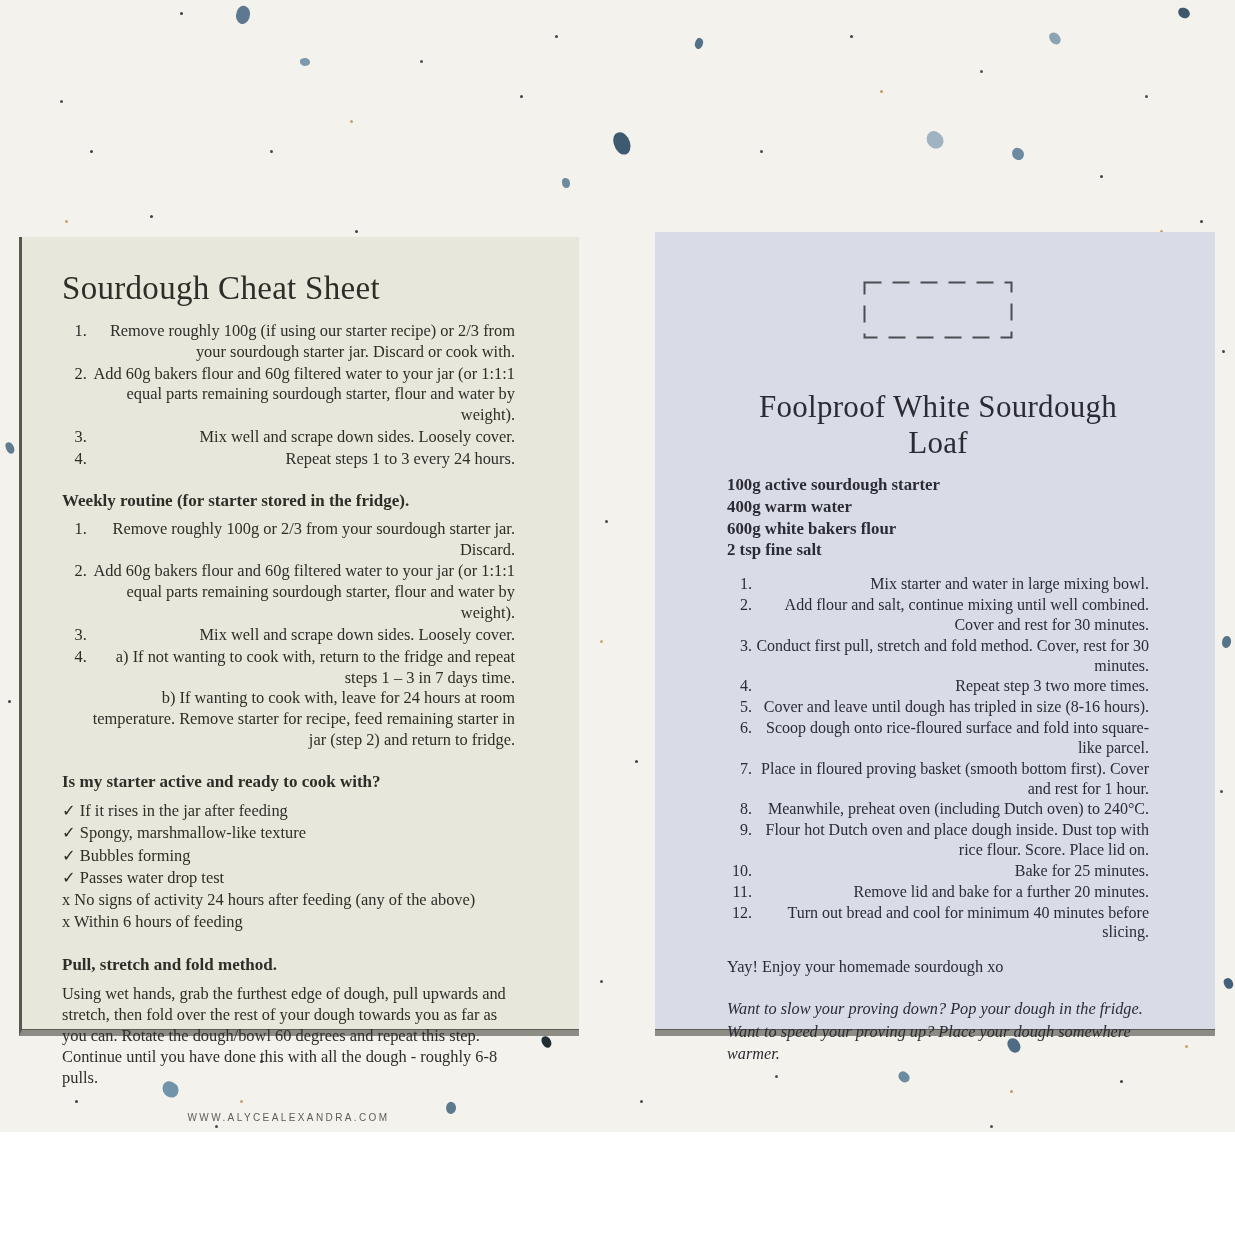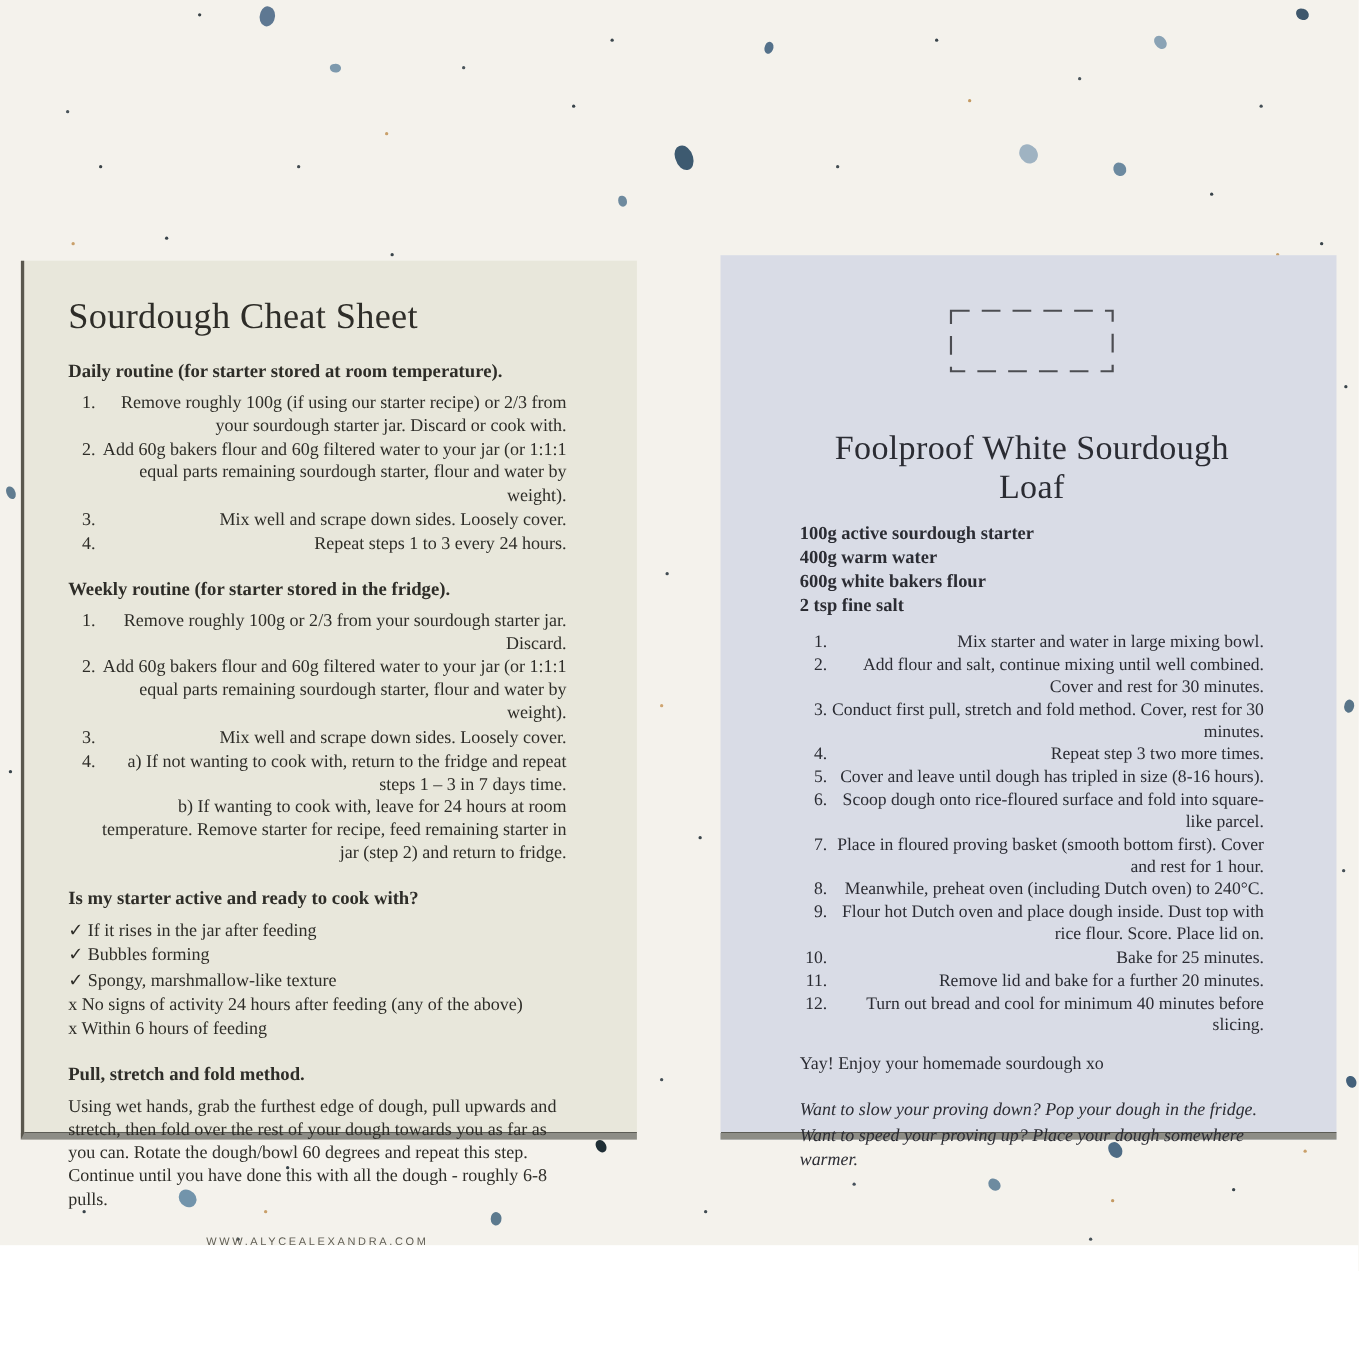--- a/index.html
+++ b/index.html
@@ -77,43 +77,43 @@
     <i class="fleck" style="left:898px;top:1072px;width:12px;height:10px;background:#6d8ba0;transform:rotate(28deg)"></i>
     <i class="fleck" style="left:1008px;top:1038px;width:12px;height:15px;background:#4e6c85;transform:rotate(-20deg)"></i>
     <i class="fleck" style="left:1078px;top:1138px;width:10px;height:13px;background:#5d7b90;transform:rotate(10deg)"></i>
     <i class="fleck" style="left:1148px;top:1198px;width:10px;height:10px;background:#48667b;transform:rotate(0deg)"></i>
     <i class="fleck" style="left:1418px;top:1px;width:0;height:0;background:none"></i>
   </div>
 
   <section class="card card-left">
     <h1 class="card-title">Sourdough Cheat Sheet</h1>
 
-    <h2 class="sec-heading">Daily routine (for starter stored at room temperature).</h2>
     <ol>
         <li>Remove roughly 100g (if using our starter recipe) or 2/3 from your sourdough starter jar. Discard or cook with.</li>
         <li>Add 60g bakers flour and 60g filtered water to your jar (or 1:1:1 equal parts remaining sourdough starter, flour and water by weight).</li>
         <li>Mix well and scrape down sides. Loosely cover.</li>
         <li>Repeat steps 1 to 3 every 24 hours.</li>
       </ol>
 
     <h2 class="sec-heading">Weekly routine (for starter stored in the fridge).</h2>
     <ol>
         <li>Remove roughly 100g or 2/3 from your sourdough starter jar. Discard.</li>
         <li>Add 60g bakers flour and 60g filtered water to your jar (or 1:1:1 equal parts remaining sourdough starter, flour and water by weight).</li>
         <li>Mix well and scrape down sides. Loosely cover.</li>
         <li>a) If not wanting to cook with, return to the fridge and repeat
 steps 1 – 3 in 7 days time.
 b) If wanting to cook with, leave for 24 hours at room temperature. Remove starter for recipe, feed remaining starter in jar (step 2) and return to fridge.</li>
       </ol>
 
     <h2 class="sec-heading">Is my starter active and ready to cook with?</h2>
     <ul class="plain-list">
         <li>✓ If it rises in the jar after feeding</li>
+        <li>✓ Spongy, marshmallow-like texture</li>
         <li>✓ Bubbles forming</li>
-        <li>✓ Spongy, marshmallow-like texture</li>
+        <li>✓ Passes water drop test</li>
         <li>x No signs of activity 24 hours after feeding (any of the above)</li>
         <li>x Within 6 hours of feeding</li>
       </ul>
 
     <h2 class="sec-heading">Pull, stretch and fold method.</h2>
     <p class="method-text">Using wet hands, grab the furthest edge of dough, pull upwards and stretch, then fold over the rest of your dough towards you as far as you can. Rotate the dough/bowl 60 degrees and repeat this step. Continue until you have done this with all the dough - roughly 6-8 pulls.</p>
 
     <div class="site-footer">WWW.ALYCEALEXANDRA.COM</div>
   </section>
 

